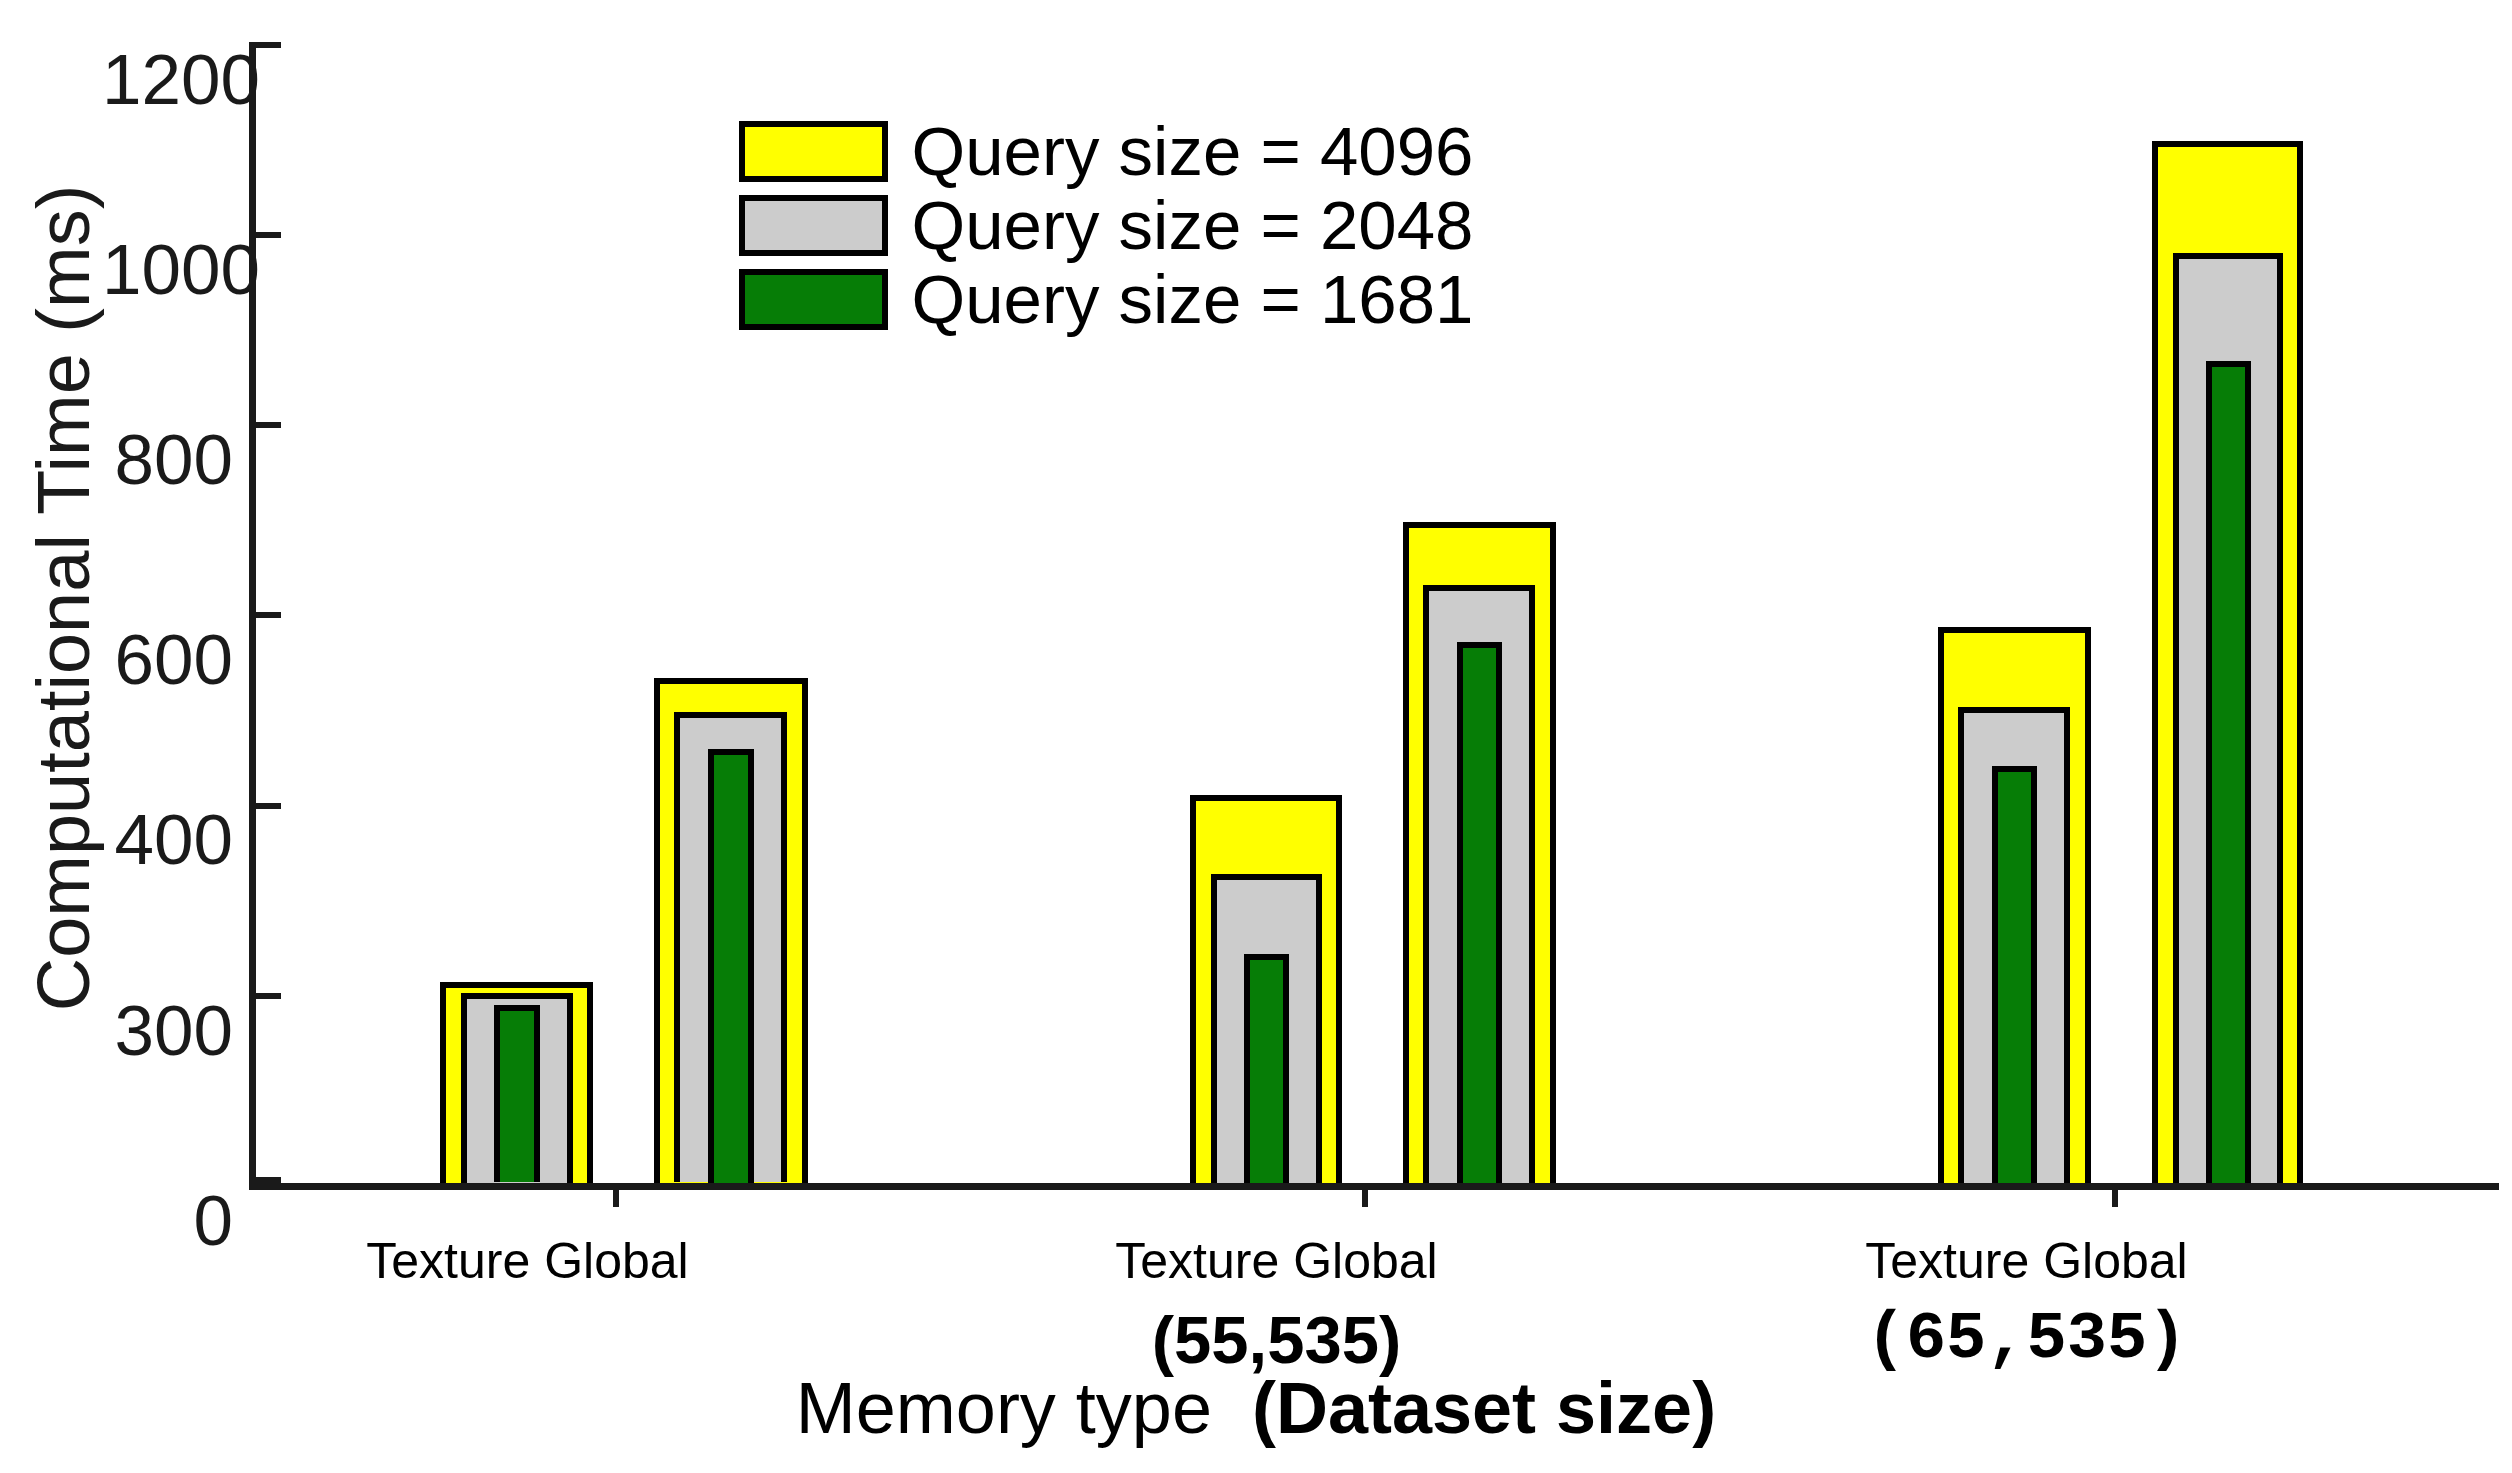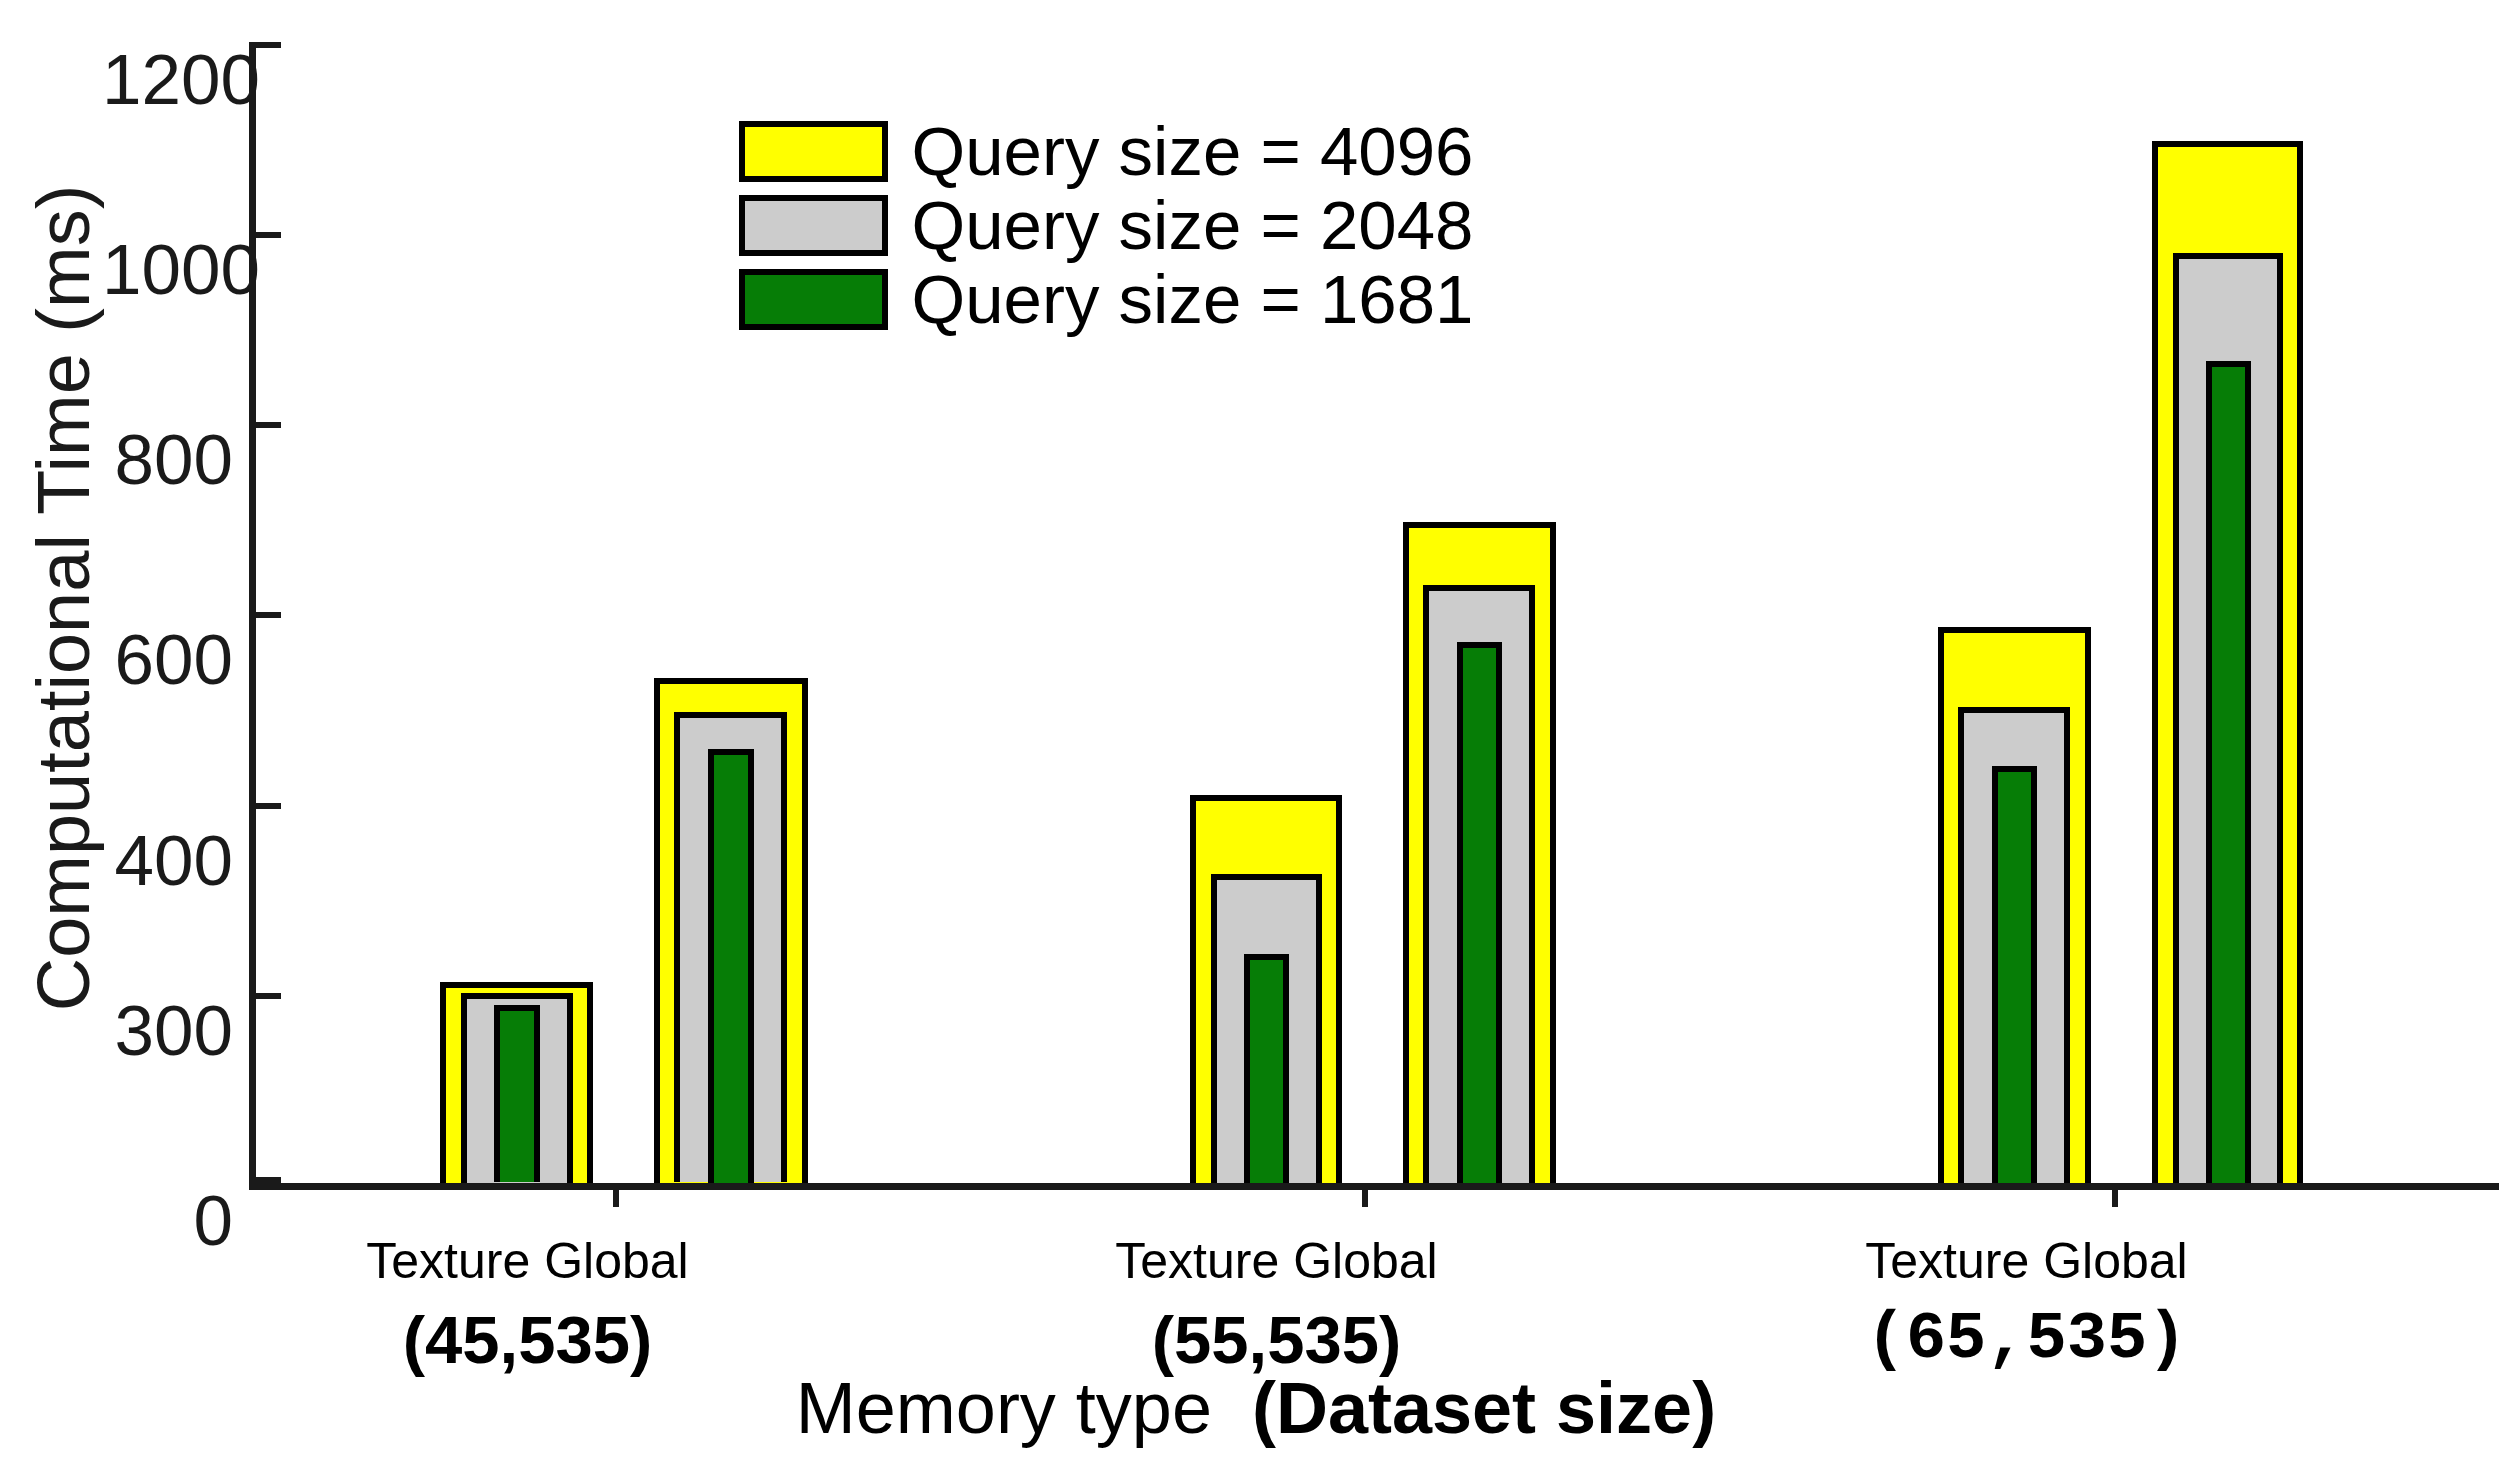--- a/index.html
+++ b/index.html
@@ -163,21 +163,21 @@
 <div id="root">
 
   <div id="ylabel-wrap">
     <div id="ylabel">Computational Time (ms)</div>
   </div>
 
   <div class="ytick-label" style="left:102px; top:6.9px; width:131px;">1200</div>
   <div class="ytick-label" style="left:102px; top:197px; width:131px;">1000</div>
   <div class="ytick-label" style="left:102px; top:387px; width:131px;">800</div>
   <div class="ytick-label" style="left:102px; top:587px; width:131px;">600</div>
-  <div class="ytick-label" style="left:102px; top:788px; width:131px;">400</div>
+  <div class="ytick-label" style="left:102px; top:767px; width:131px;">400</div>
   <div class="ytick-label" style="left:102px; top:958px; width:131px;">300</div>
   <div class="ytick-label" style="left:102px; top:1148px; width:131px;">0</div>
 
   <div id="plot">
     <div class="axis-line-y"></div>
     <div class="axis-line-x"></div>
 
     <div class="ytick" style="top:0px;"></div>
     <div class="ytick" style="top:190px;"></div>
     <div class="ytick" style="top:380px;"></div>
@@ -227,21 +227,20 @@
         <div class="legend-swatch" style="background:#067d06;"></div>
         <div class="legend-text">Query size = 1681</div>
       </div>
     </div>
   </div>
 
   <div class="memlabel" style="left:165px;  top:1225px; width:725px;">Texture  Global</div>
   <div class="memlabel" style="left:914px;  top:1225px; width:725px;">Texture  Global</div>
   <div class="memlabel" style="left:1664px; top:1225px; width:725px;">Texture  Global</div>
 
-  <div class="dslabel" style="left:165px;  top:1304px; width:725px;">(45,535)</div>
   <div class="dslabel" style="left:914px;  top:1304px; width:725px;">(55,535)</div>
   <div class="dslabel" style="left:1664px; top:1304px; width:725px;font-family:Liberation Mono, monospace;">(65,535)</div>
 
   <div id="xtitle">
     <span>Memory type</span>&nbsp;&nbsp;<span class="bold">(Dataset size)</span>
   </div>
 
 </div>
 
 

